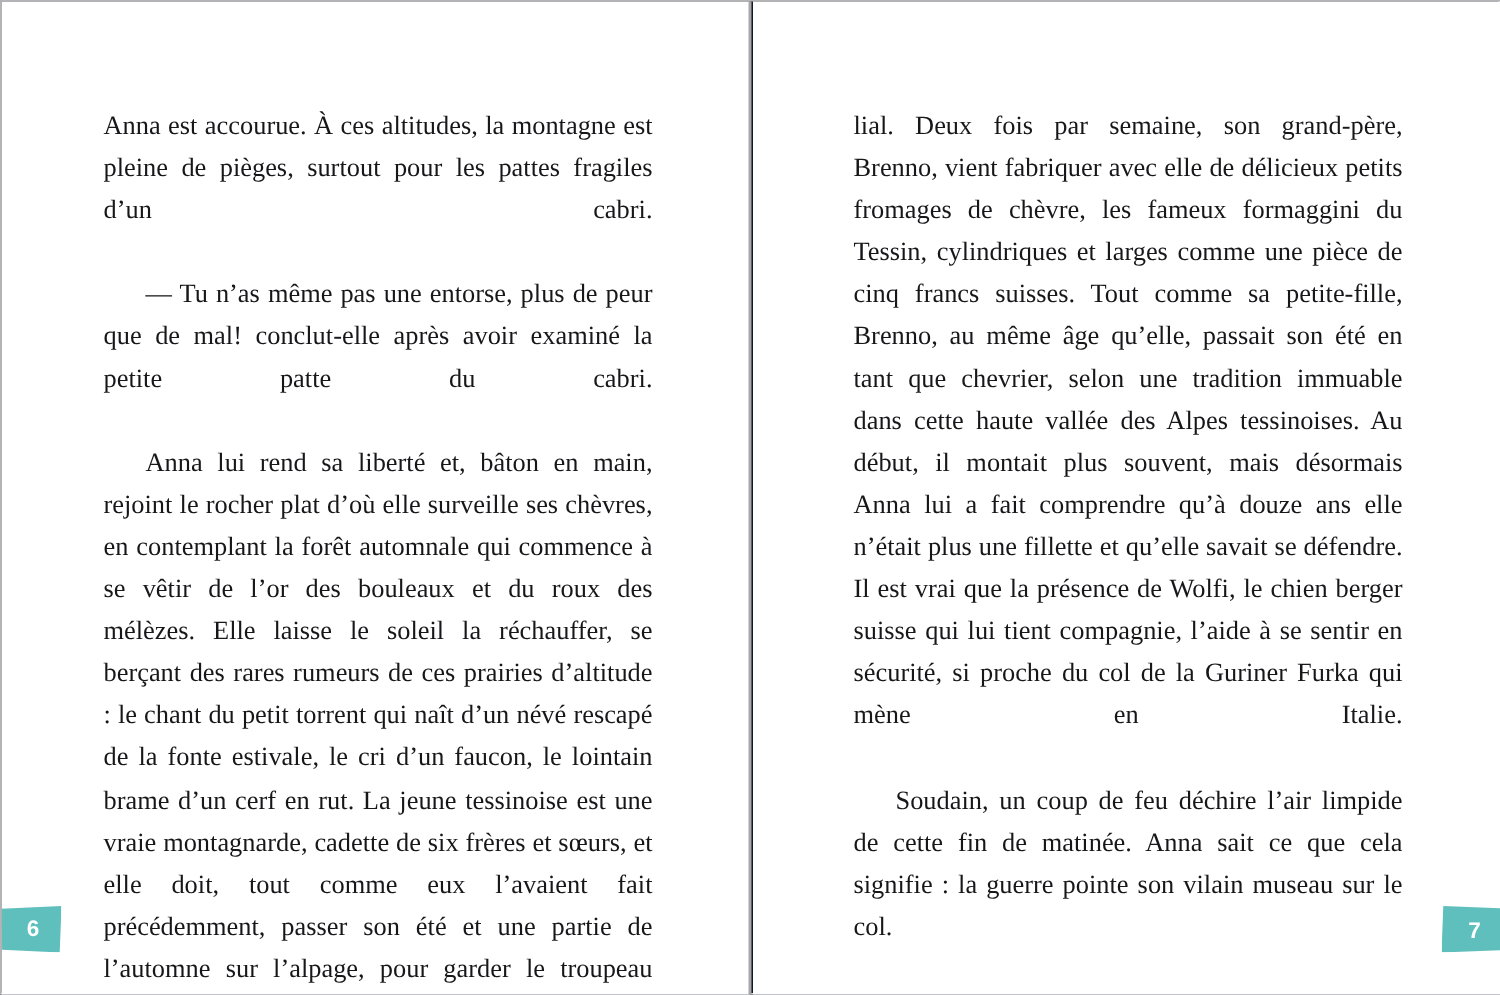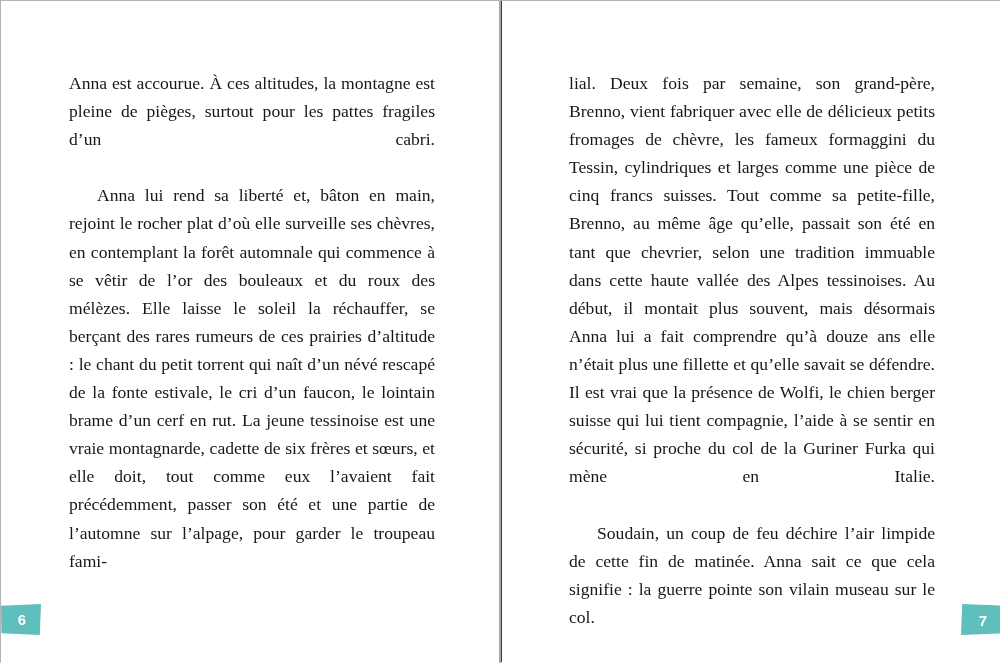--- a/index.html
+++ b/index.html
@@ -11,21 +11,21 @@
     height: 663px;
     background: #ffffff;
     font-family: "Liberation Serif", "DejaVu Serif", serif;
     overflow: hidden;
   }
 
   #spread {
     position: relative;
     width: 1000px;
     height: 663px;
-    background: #701a75;
+    background: #0f172a;
     box-sizing: border-box;
     border-top: 1px solid #b4b4b4;
     border-left: 1px solid #b4b4b4;
     border-right: 1px solid #b4b4b4;
     border-bottom: 1px solid #d8d8d8;
   }
 
   
   #gutter {
     position: absolute;
@@ -112,20 +112,21 @@
   }
 </style>
 </head>
 <body>
 
 <div id="spread">
 
   <div class="page" id="page-left">
     <div class="text-column" id="col-left">
         <div class="para"><span>Anna est accourue. À ces altitudes, la montagne est pleine de pièges, surtout pour les pattes fragiles d’un cabri.</span></div>
+        <div class="para indent"><span>— Tu n’as même pas une entorse, plus de peur que de mal! conclut-elle après avoir examiné la petite patte du cabri.</span></div>
         <div class="para indent"><span>Anna lui rend sa liberté et, bâton en main, rejoint le rocher plat d’où elle surveille ses chèvres, en contemplant la forêt automnale qui commence à se vêtir de l’or des bouleaux et du roux des mélèzes. Elle laisse le soleil la réchauffer, se berçant des rares rumeurs de ces prairies d’altitude : le chant du petit torrent qui naît d’un névé rescapé de la fonte estivale, le cri d’un faucon, le lointain brame d’un cerf en rut. La jeune tessinoise est une vraie montagnarde, cadette de six frères et sœurs, et elle doit, tout comme eux l’avaient fait précédemment, passer son été et une partie de l’automne sur l’alpage, pour garder le troupeau fami-</span></div>
       </div>
     <div class="page-badge" id="badge-left">
       <span class="badge-num">6</span>
     </div>
   </div>
 
   <div id="gutter"></div>
 
   <div class="page" id="page-right">

